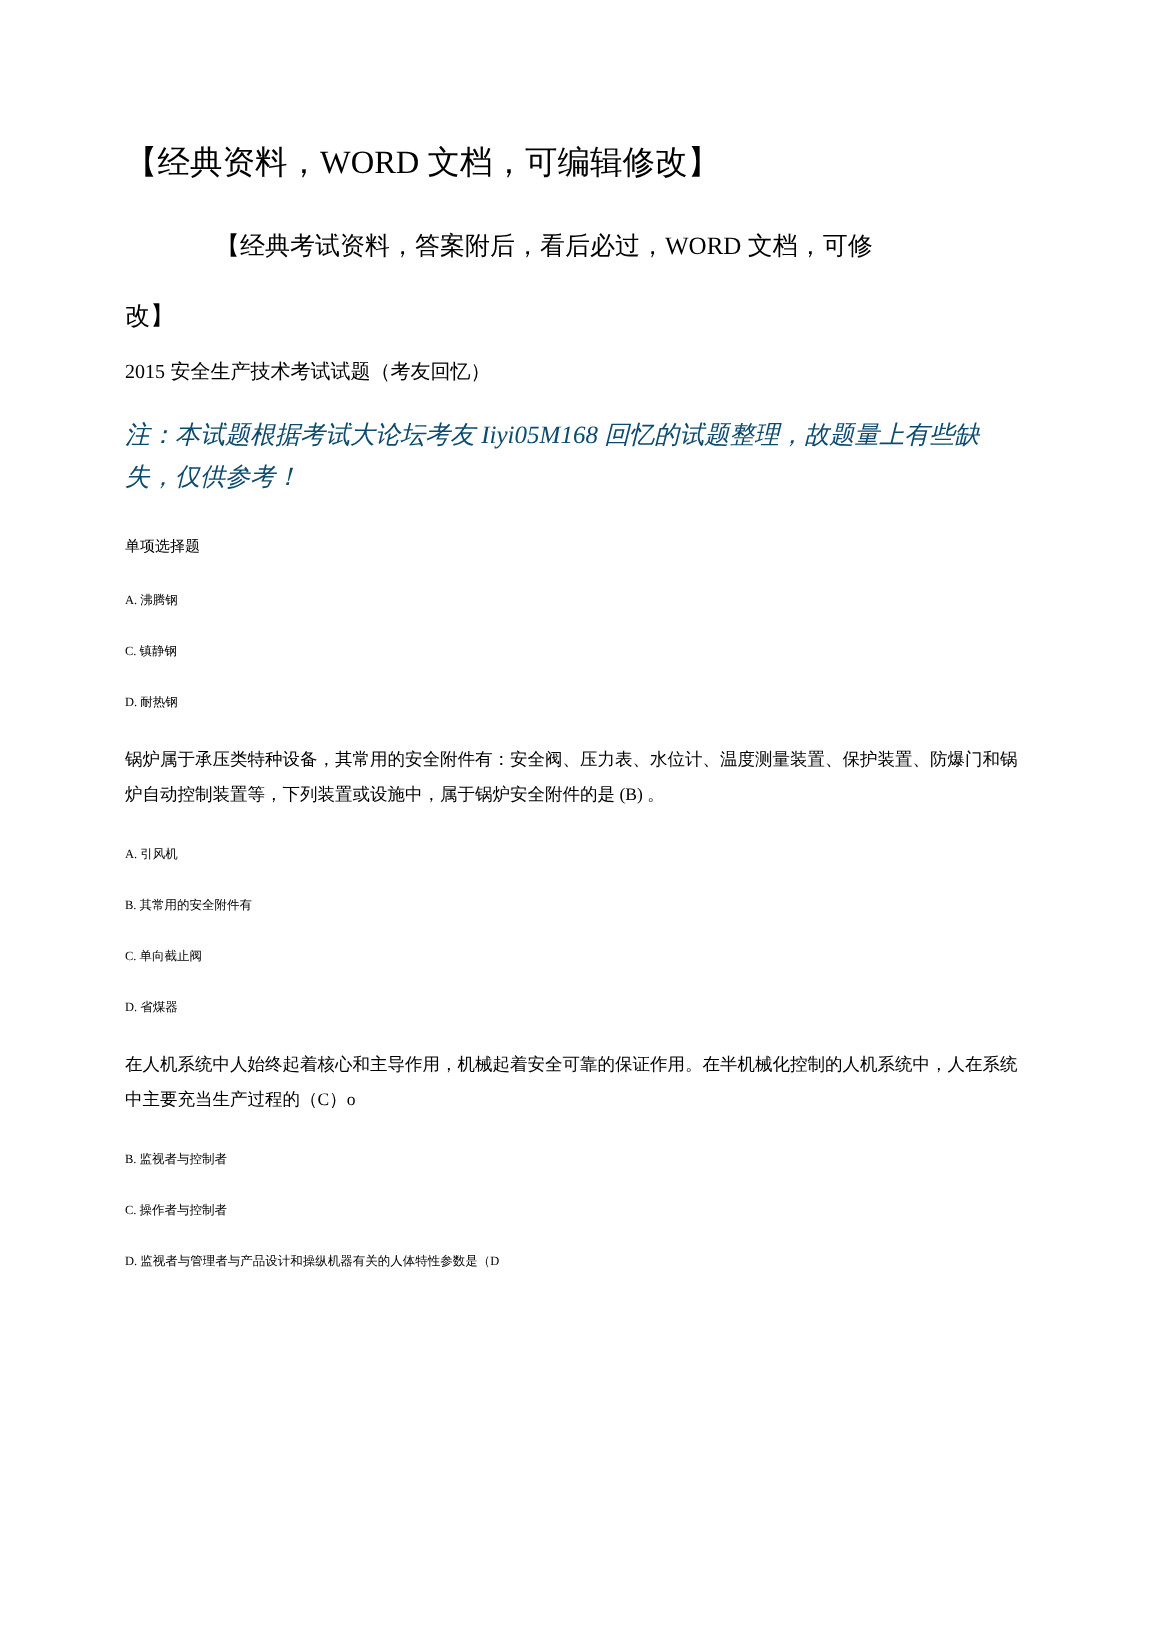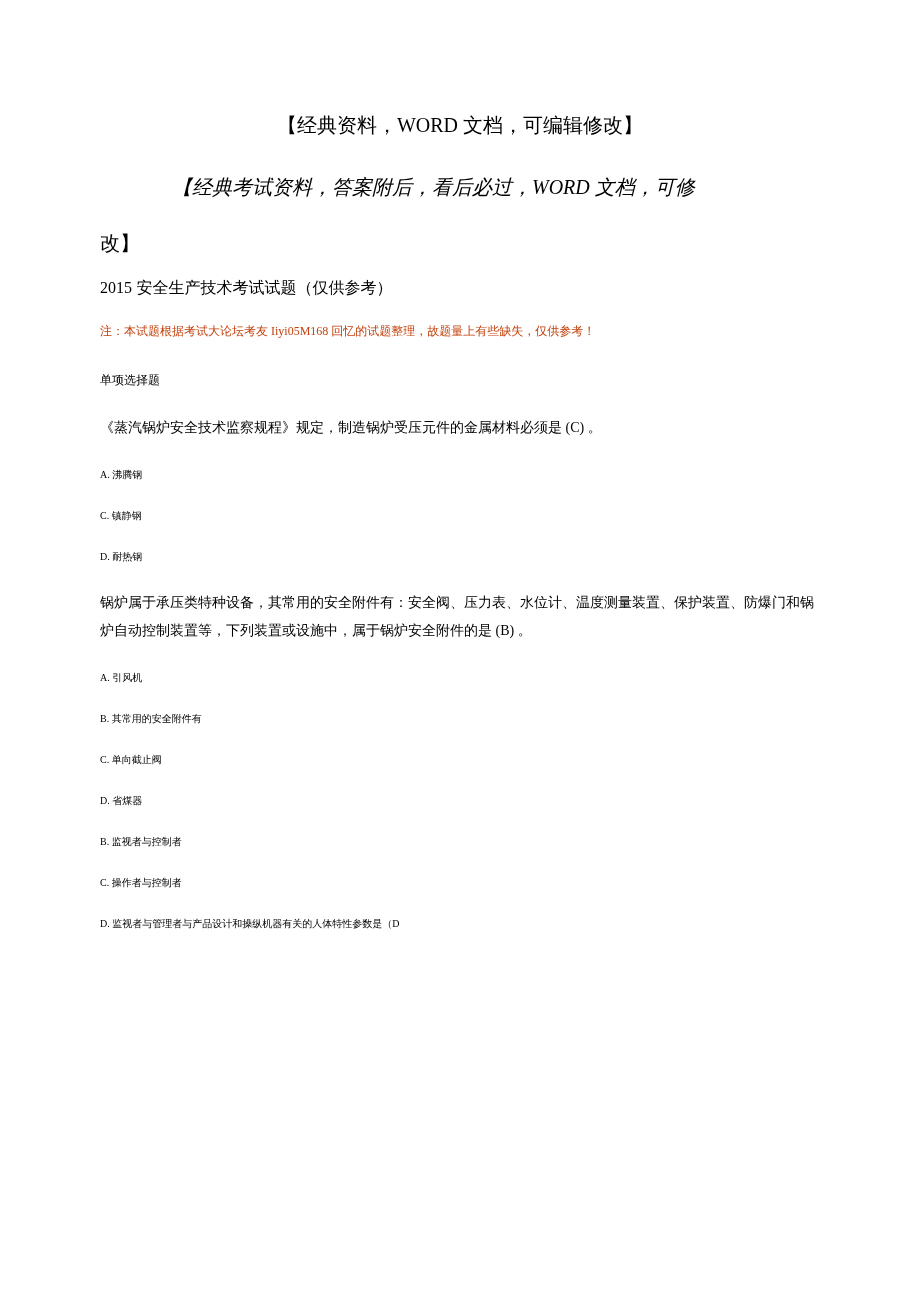--- a/index.html
+++ b/index.html
@@ -9,43 +9,43 @@
     font-family: "SimSun", "宋体", serif;
     width: 920px;
   }
   .page {
     padding: 108px 100px 60px 100px;
     color: #000000;
     font-size: 14px;
     line-height: 1.7;
   }
   .heading-1 {
-    text-align: center;
-    font-size: 20px;
+    text-align: left;
+    font-size: 26px;
     margin-bottom: 28px;
   }
   .heading-2 {
     font-size: 20px;
     text-indent: 3.6em;
     margin-bottom: 22px;
-    font-style: italic;
   }
   .heading-3 {
     font-size: 20px;
     margin-bottom: 14px;
   }
   .subtitle {
     font-size: 16px;
     margin-bottom: 20px;
     font-family: "Microsoft YaHei", "SimHei", sans-serif;
   }
   .note {
-    color: #c2410c;
-    font-size: 12px;
+    color: #0c4a6e;
+    font-size: 20px;
     margin-bottom: 28px;
+    font-style: italic;
   }
   .section-title {
     font-size: 12px;
     margin-bottom: 24px;
   }
   .q-stem {
     font-size: 14px;
     margin-bottom: 24px;
     line-height: 2.0;
   }
@@ -66,37 +66,37 @@
     <span>【经典资料，</span><span class="latin">WORD</span><span> 文档，可编辑修改】</span>
   </div>
 
   <div class="heading-2">
     <span>【经典考试资料，答案附后，看后必过，</span><span class="latin">WORD</span><span> 文档，可修</span>
   </div>
 
   <div class="heading-3">改】</div>
 
   <div class="subtitle">
-    <span class="latin">2015</span><span> 安全生产技术考试试题（仅供参考）</span>
+    <span class="latin">2015</span><span> 安全生产技术考试试题（考友回忆）</span>
   </div>
 
   <div class="note">
     <span>注：本试题根据考试大论坛考友 </span><span class="latin">Iiyi05M168</span><span> 回忆的试题整理，故题量上有些缺失，仅供参考！</span>
   </div>
 
   <div class="section-title">单项选择题</div>
 
-  <div class="q-stem">《蒸汽锅炉安全技术监察规程》规定，制造锅炉受压元件的金属材料必须是 (C) 。</div>
   <div class="opt">A. 沸腾钢</div>
   <div class="opt">C. 镇静钢</div>
   <div class="opt">D. 耐热钢</div>
 
   <div class="q-stem">锅炉属于承压类特种设备，其常用的安全附件有：安全阀、压力表、水位计、温度测量装置、保护装置、防爆门和锅炉自动控制装置等，下列装置或设施中，属于锅炉安全附件的是 (B) 。</div>
   <div class="opt">A. 引风机</div>
   <div class="opt">B. 其常用的安全附件有</div>
   <div class="opt">C. 单向截止阀</div>
   <div class="opt">D. 省煤器</div>
 
+  <div class="q-stem">在人机系统中人始终起着核心和主导作用，机械起着安全可靠的保证作用。在半机械化控制的人机系统中，人在系统中主要充当生产过程的（C）o</div>
   <div class="opt">B. 监视者与控制者</div>
   <div class="opt">C. 操作者与控制者</div>
   <div class="opt">D. 监视者与管理者与产品设计和操纵机器有关的人体特性参数是（D</div>
 
 </div>
 
 </body></html>

